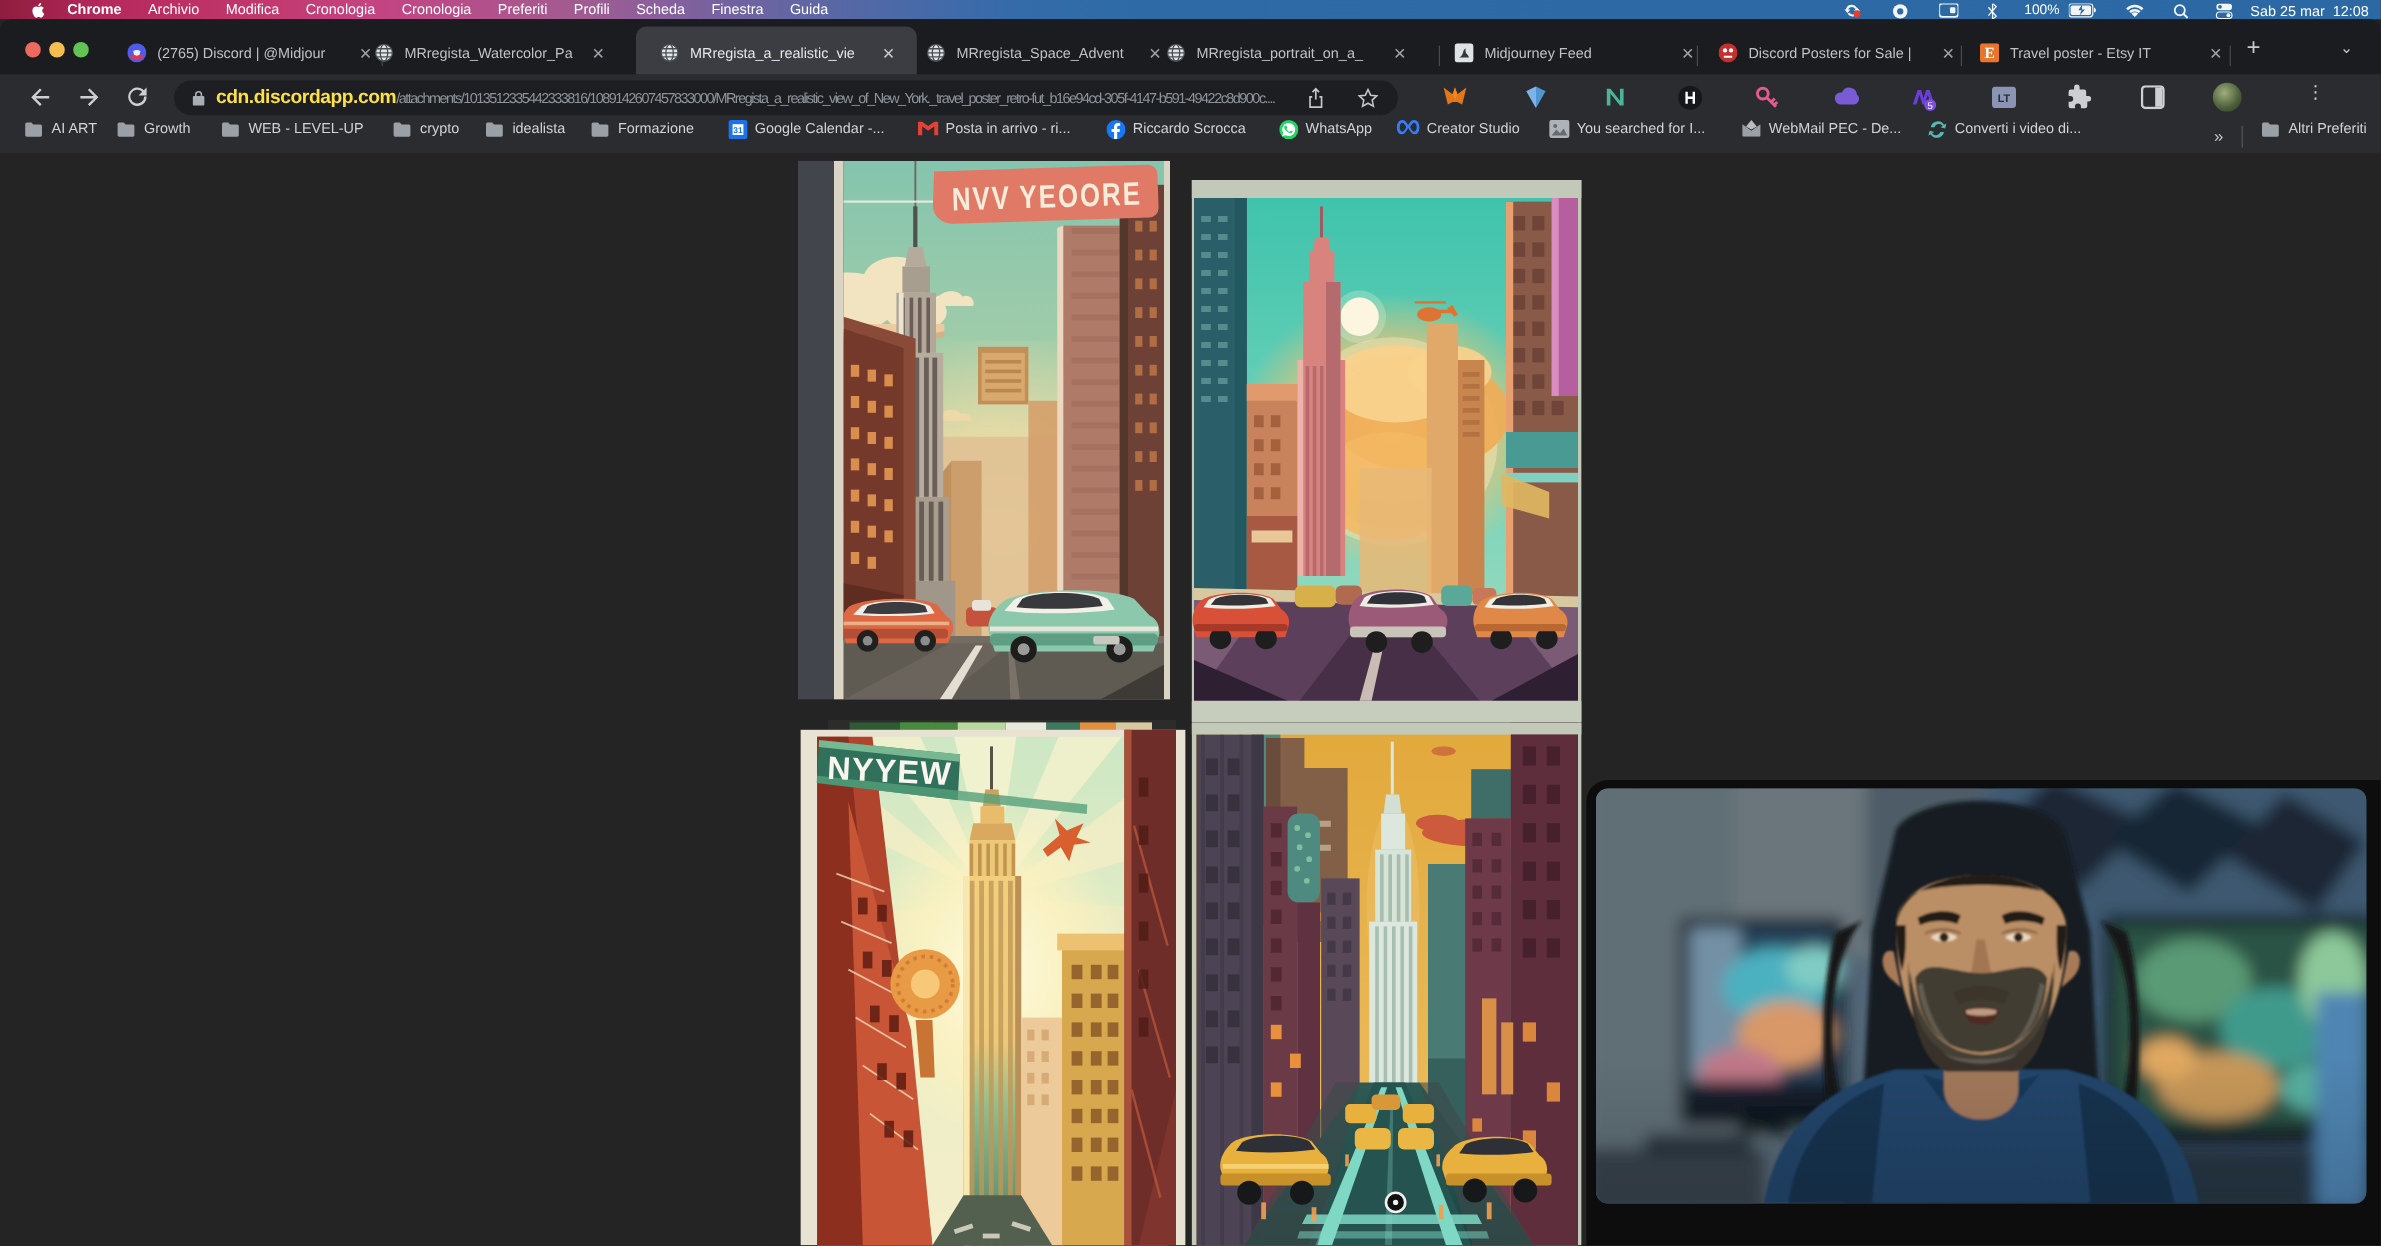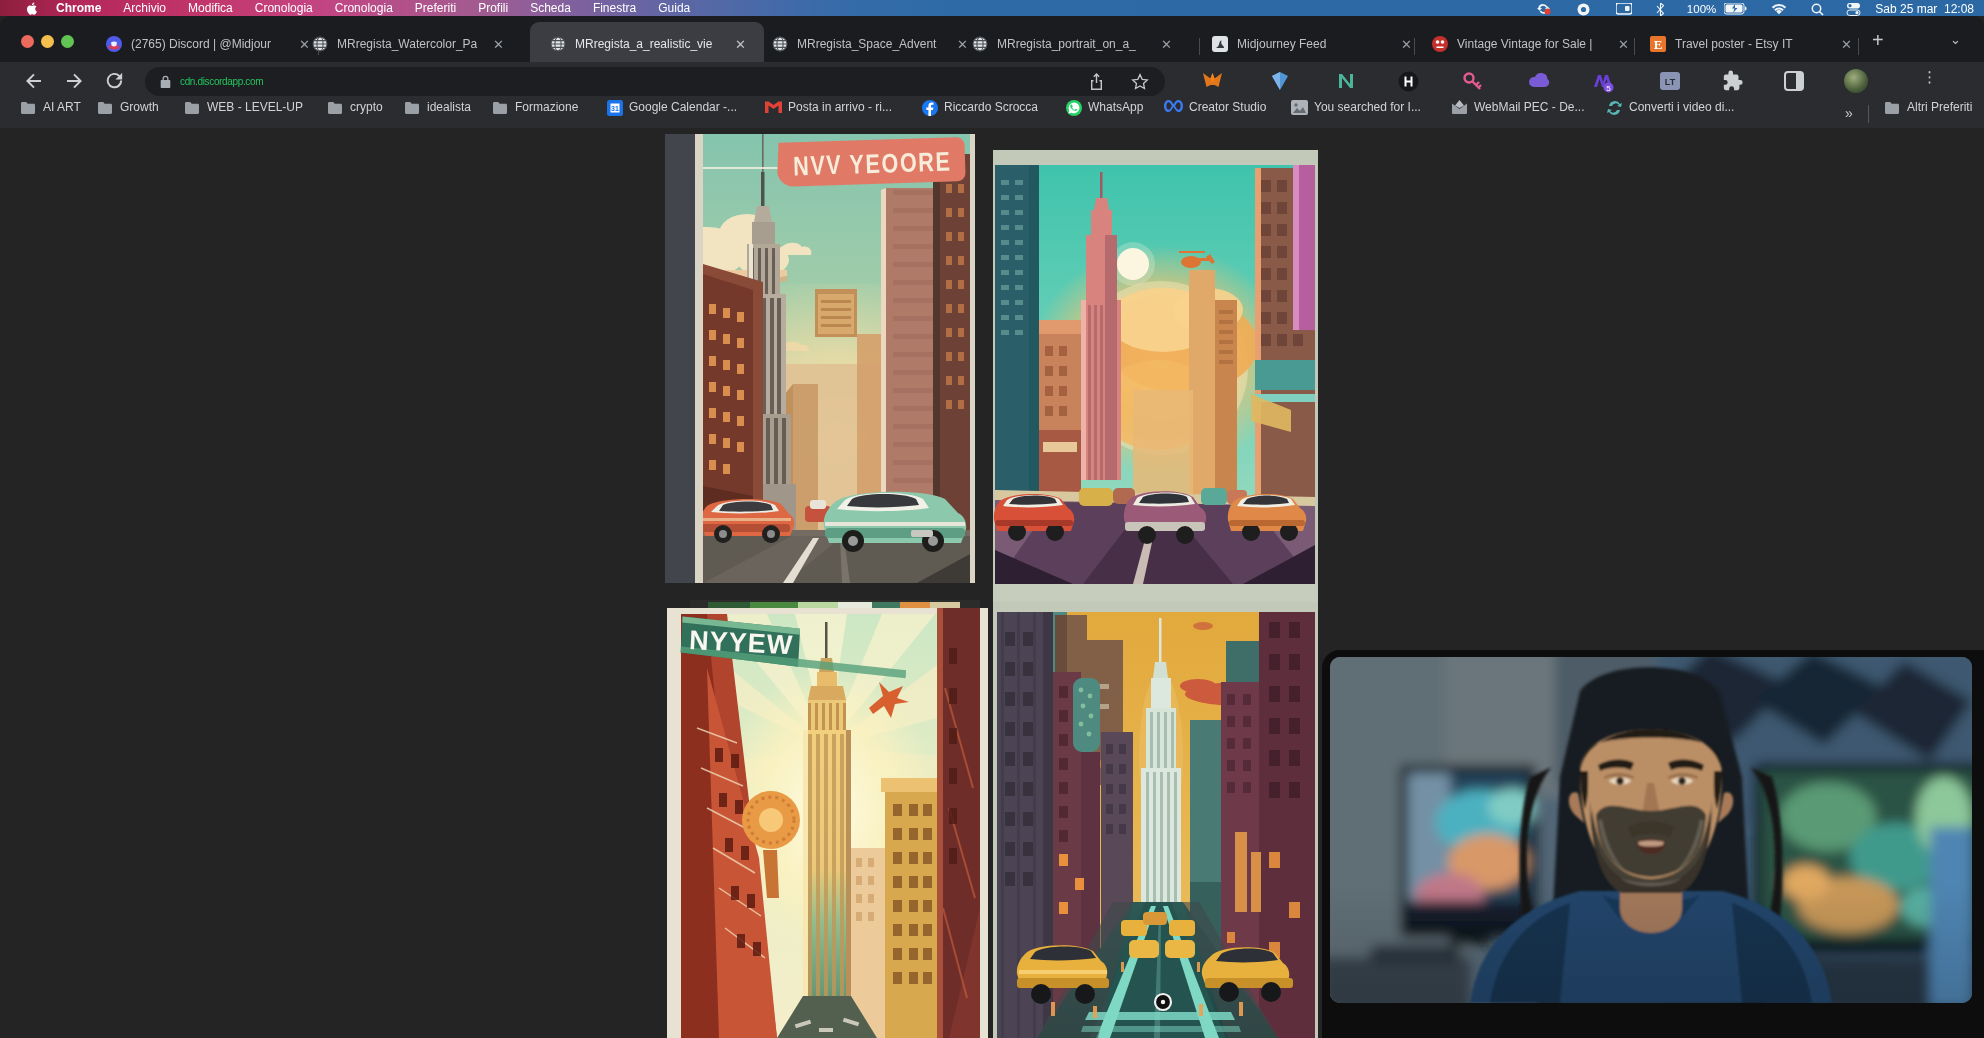--- a/index.html
+++ b/index.html
@@ -161,21 +161,21 @@
         <span>Midjourney Feed</span>
         <span class="x">✕</span>
       </div>
       <div class="tab" style="left:1432px;width:197px">
         <svg width="16" height="16" viewBox="0 0 16 16" style="flex:none;margin-right:9px">
           <rect width="16" height="16" rx="8" fill="#c4302e"></rect>
           <circle cx="5.5" cy="6" r="1.8" fill="#fff"></circle>
           <circle cx="10.5" cy="6" r="1.8" fill="#fff"></circle>
           <path d="M4.5 10.5h7v1.6h-7z" fill="#fff"></path>
         </svg>
-        <span>Vintage Vintage for Sale |</span>
+        <span>Discord Posters for Sale |</span>
         <span class="x">✕</span>
       </div>
       <div class="tab" style="left:1650px;width:202px">
         <svg width="16" height="16" viewBox="0 0 16 16" style="flex:none;margin-right:9px">
           <rect width="16" height="16" rx="2" fill="#e8752c"></rect>
           <text x="8" y="12.5" font-family="Liberation Serif,serif" font-size="13" fill="#fff" text-anchor="middle" font-weight="bold">E</text>
         </svg>
         <span>Travel poster - Etsy IT</span>
         <span class="x">✕</span>
       </div>
@@ -190,21 +190,22 @@
       <svg class="navic" style="left:62px" width="24" height="24" viewBox="0 0 24 24">
         <path d="M5 11h11.2l-4.9-4.9 1.4-1.4L20 12l-7.3 7.3-1.4-1.4 4.9-4.9H5z" fill="#cdd0d3"></path>
       </svg>
       <svg class="navic" style="left:103px" width="23" height="23" viewBox="0 0 24 24">
         <path d="M17.6 6.4A8 8 0 1 0 20 12h-2.1a6 6 0 1 1-1.7-4.2L13 11h7V4z" fill="#cdd0d3"></path>
       </svg>
       <div class="urlpill">
         <svg style="flex:none;margin:0 8px 0 14px" width="13" height="14" viewBox="0 0 13 14">
           <path d="M3.5 5V3.8a3 3 0 0 1 6 0V5h.8c.6 0 1 .4 1 1v6c0 .6-.4 1-1 1H2.7c-.6 0-1-.4-1-1V6c0-.6.4-1 1-1zm1.3 0h3.4V3.8a1.7 1.7 0 0 0-3.4 0z" fill="#a9aeb4"></path>
         </svg>
-        <span style="color:#22c55e;font-weight:normal;font-size:10px;letter-spacing:-0.35px">cdn.discordapp.com</span>
+        <span style="color:#fde047;font-weight:bold;font-size:16px;letter-spacing:-0.35px">cdn.discordapp.com</span>
+        <span style="color:#8e949b;font-size:12px;letter-spacing:-1.25px">/attachments/1013512335442333816/1089142607457833000/MRregista_a_realistic_view_of_New_York._travel_poster_retro-fut_b16e94cd-305f-4147-b591-49422c8d900c....</span>
         <span style="flex:1"></span>
         <svg style="flex:none;margin-right:26px" width="17" height="19" viewBox="0 0 17 19">
           <path d="M8.5 1l3.2 3.2-1 1-1.5-1.5V11h-1.4V3.7L6.3 5.2l-1-1zM3 8h2.5v1.4H4.4v7.2h8.2V9.4h-1.1V8H14v10H3z" fill="#c3c6ca"></path>
         </svg>
         <svg style="flex:none;margin-right:16px" width="18" height="18" viewBox="0 0 18 18">
           <path d="M9 1.6l2.2 4.7 5.1.6-3.8 3.5 1 5.1L9 13l-4.5 2.5 1-5.1L1.7 6.9l5.1-.6z" fill="none" stroke="#c3c6ca" stroke-width="1.3"></path>
         </svg>
       </div>
 
       <svg class="navic" style="left:1202px;top:9px" width="21" height="20" viewBox="0 0 21 20">

